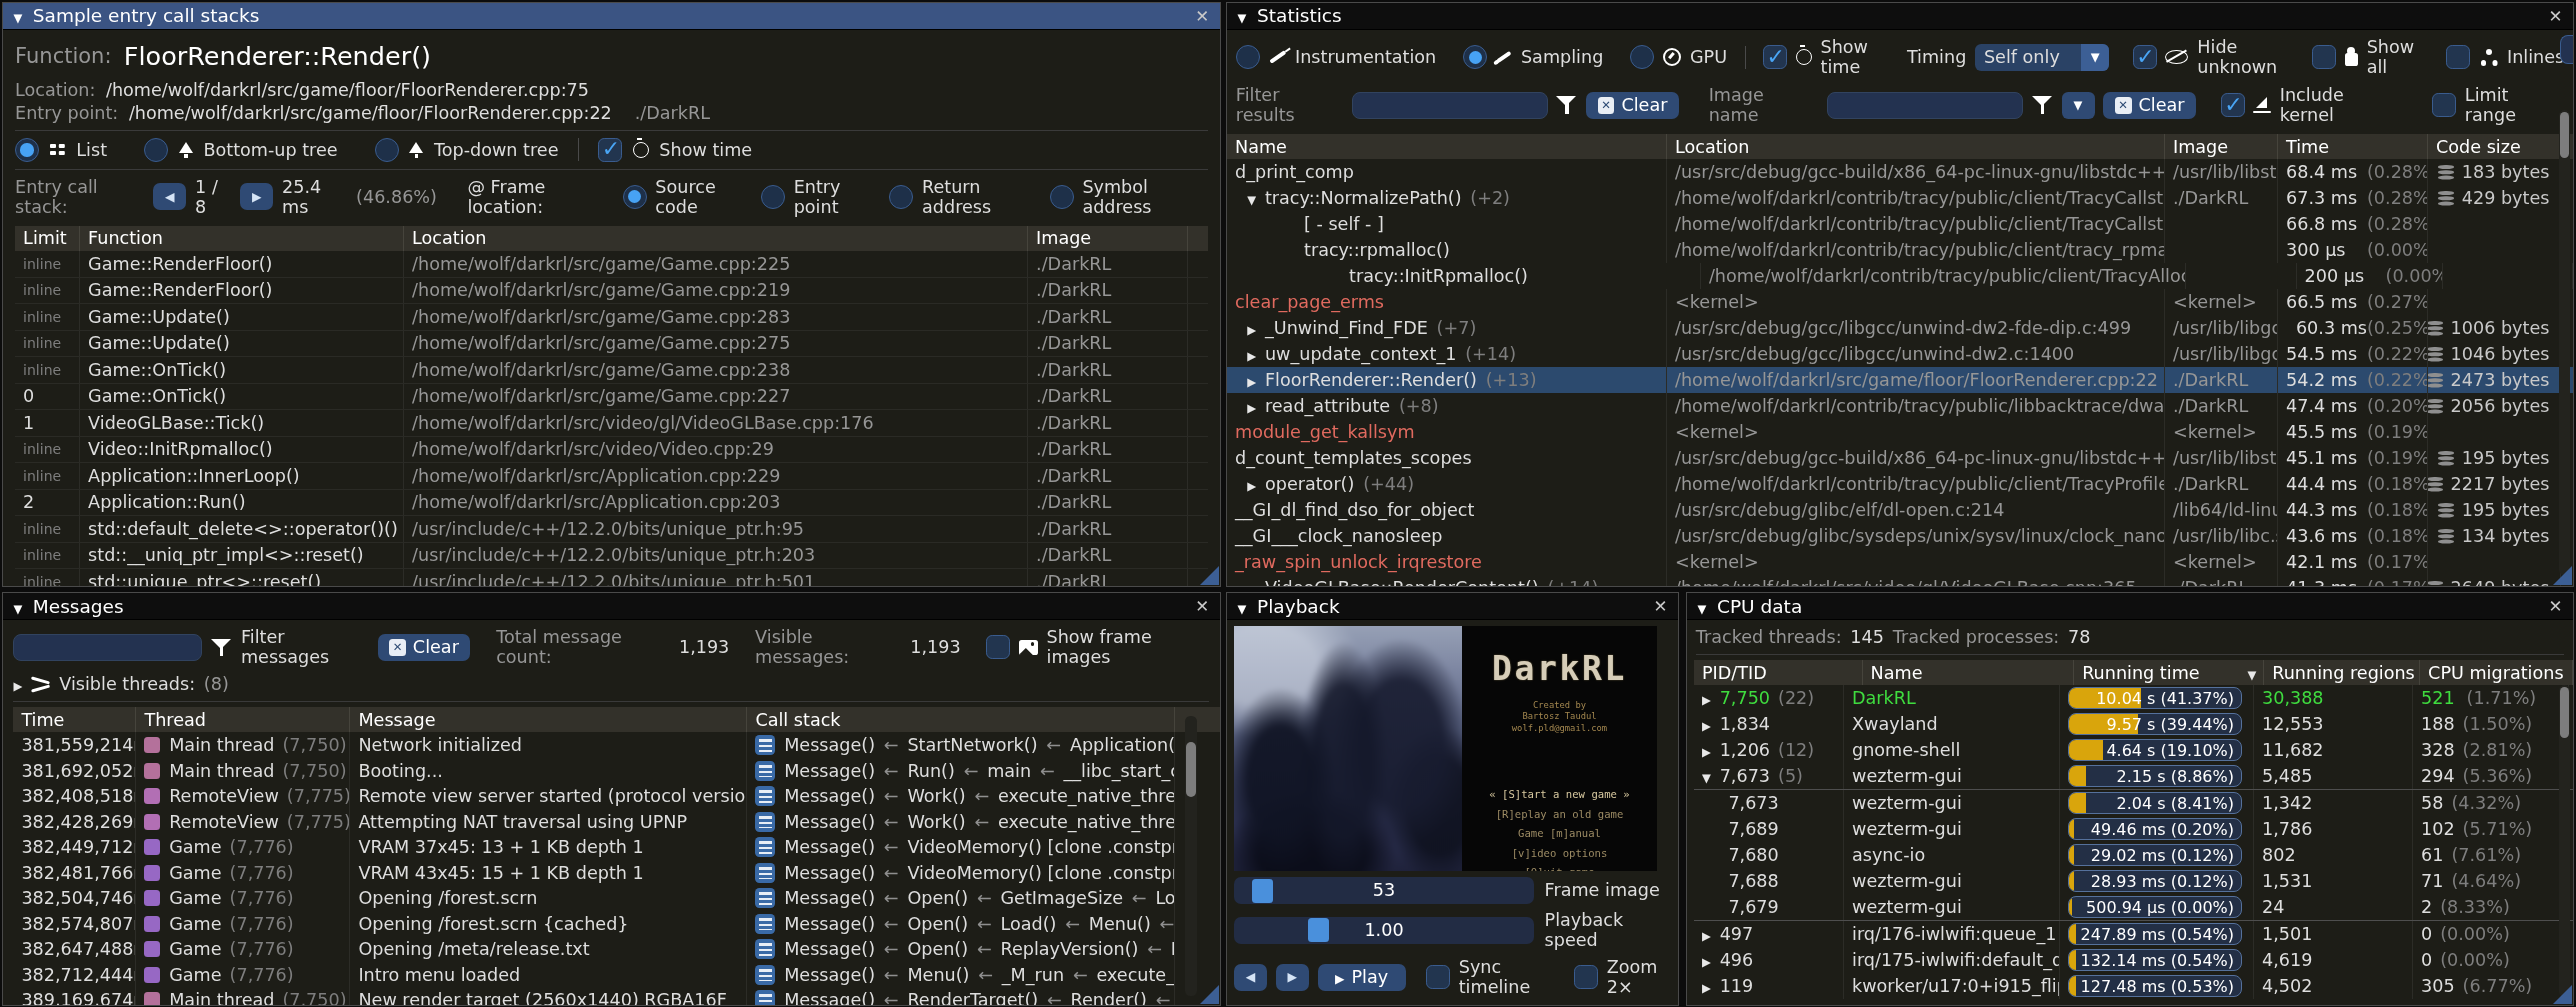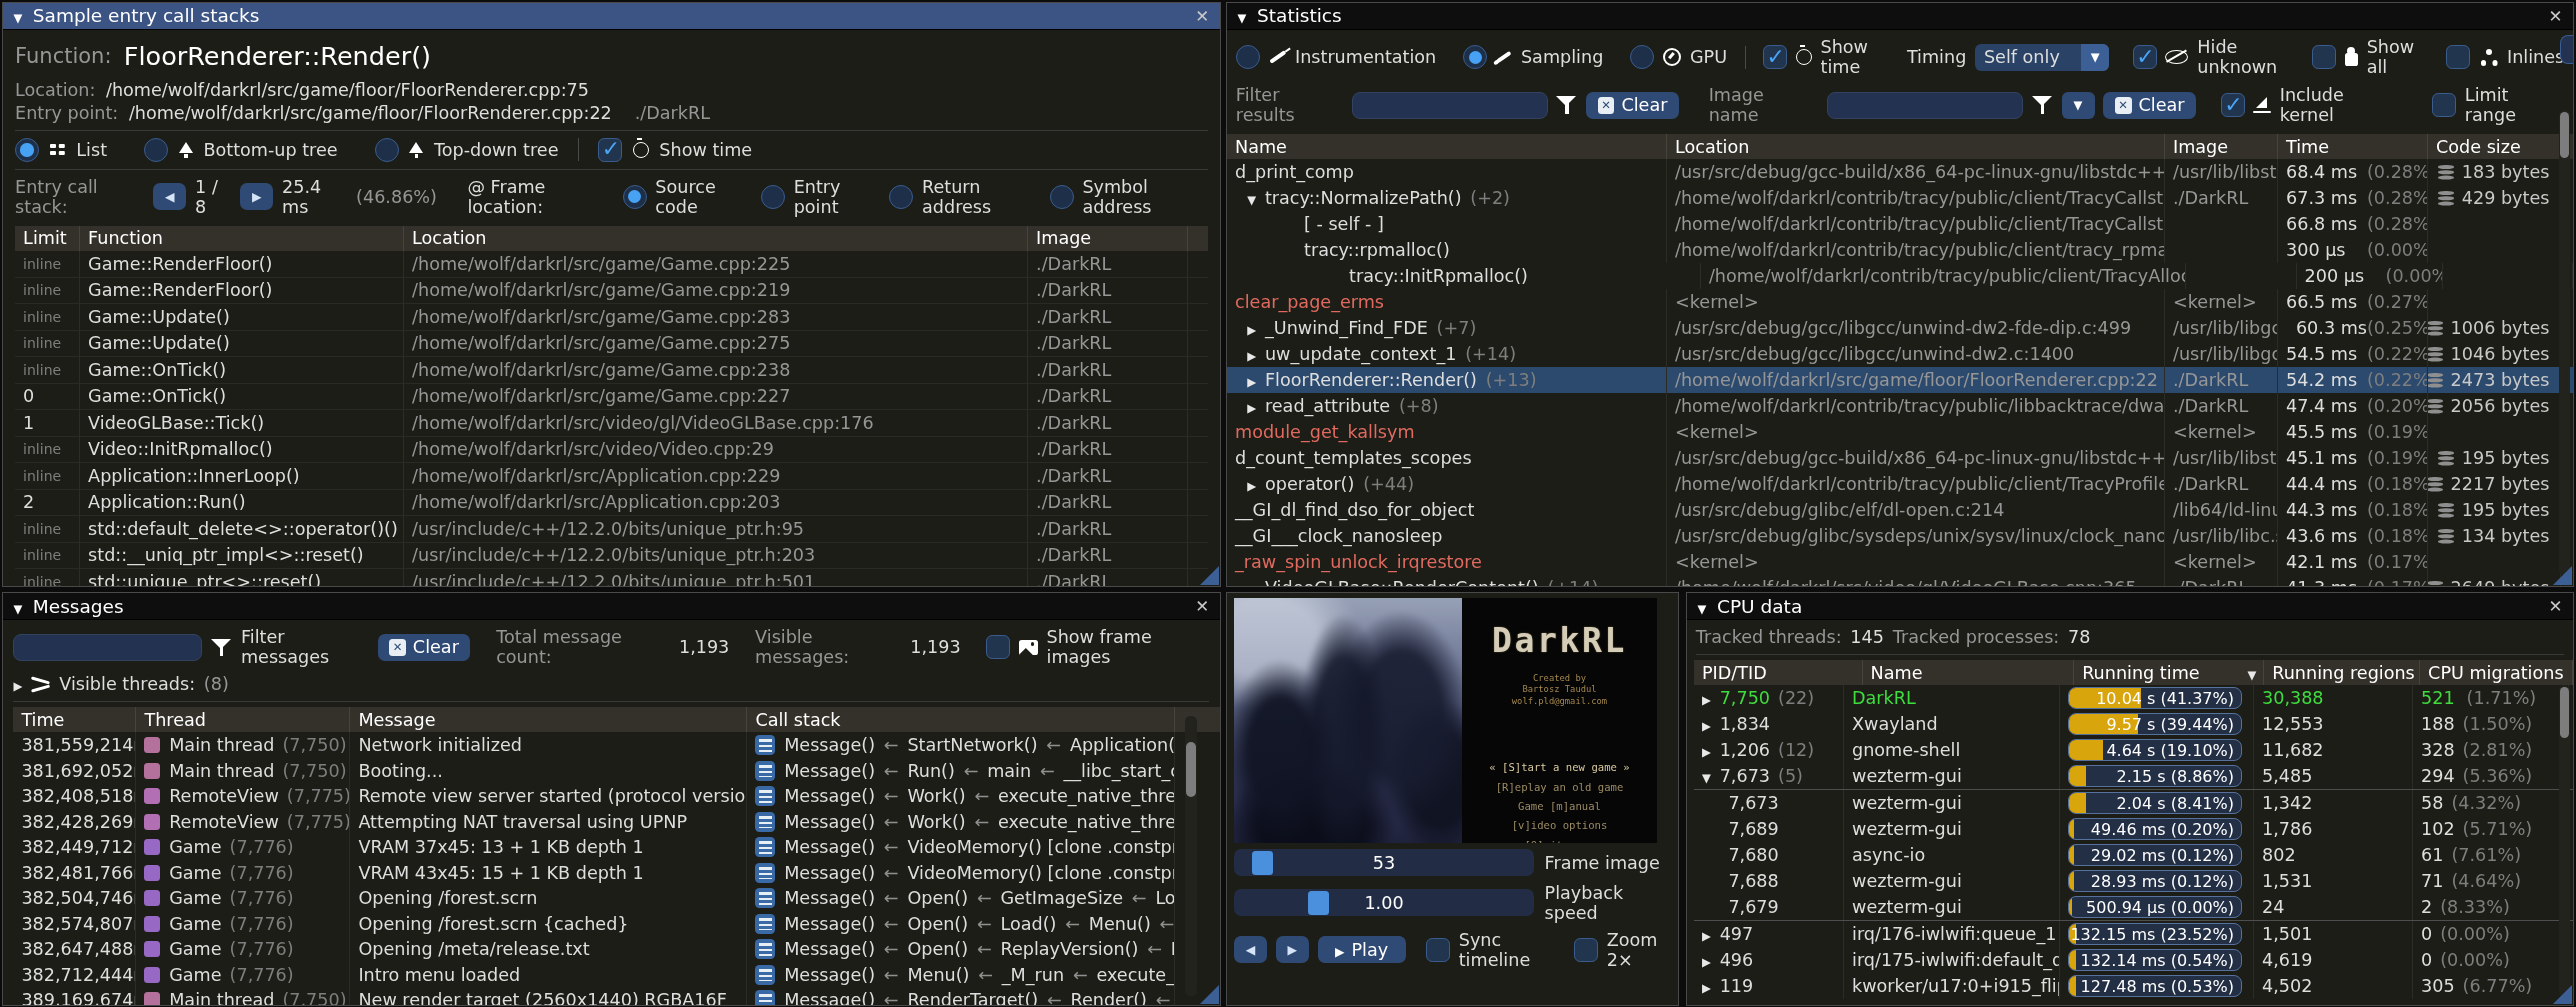--- a/index.html
+++ b/index.html
@@ -898,20 +898,25 @@
           </div>
         </div>
     </div>
     <div class="vscroll" style="right:23px;top:123px;height:280px;">
       <div class="vthumb" style="top:26.4px;height:55px;"></div>
     </div>
     <div class="grip"></div>
   </div>
 
   <div class="panel" id="p-pb" style="left:1226px;top:592px;width:453px;height:414px;">
+    <div class="ptitle">
+      <span class="pt-arrow"></span>
+      <span>Playback</span>
+      <span class="pt-close"></span>
+    </div>
     <div class="pb-img">
       <div class="photo">
           <div class="paint"></div>
         </div>
       <div class="screen">
         <div class="logo">DarkRL</div>
         <div class="credit">
           <div>Created by</div>
           <div>Bartosz Taudul</div>
           <div>wolf.pld@gmail.com</div>
@@ -1159,21 +1164,21 @@
           </div>
           <div class="trow" style="height: 26px;">
             <div class="cell " style="width: 150px;">
               <span class="tri-r" style="margin-right: 8.8px;"></span>
               <span>497</span>
             </div>
             <div class="cell " style="width: 216px;">irq/176-iwlwifi:queue_1</div>
             <div class="cell " style="width: 194px;">
               <span class="bar">
                 <span class="fill" style="width: 4%;"></span>
-                <span class="btxt">132.15 ms (23.52%)</span>
+                <span class="btxt">247.89 ms (0.54%)</span>
               </span>
             </div>
             <div class="cell " style="width: 159px;">1,501</div>
             <div class="cell " style="width: 156px;">
               <span>0</span>
               <span class="dim" style="margin-left: 8px;">(0.00%)</span>
             </div>
           </div>
           <div class="trow" style="height: 26px;">
             <div class="cell " style="width: 150px;">

